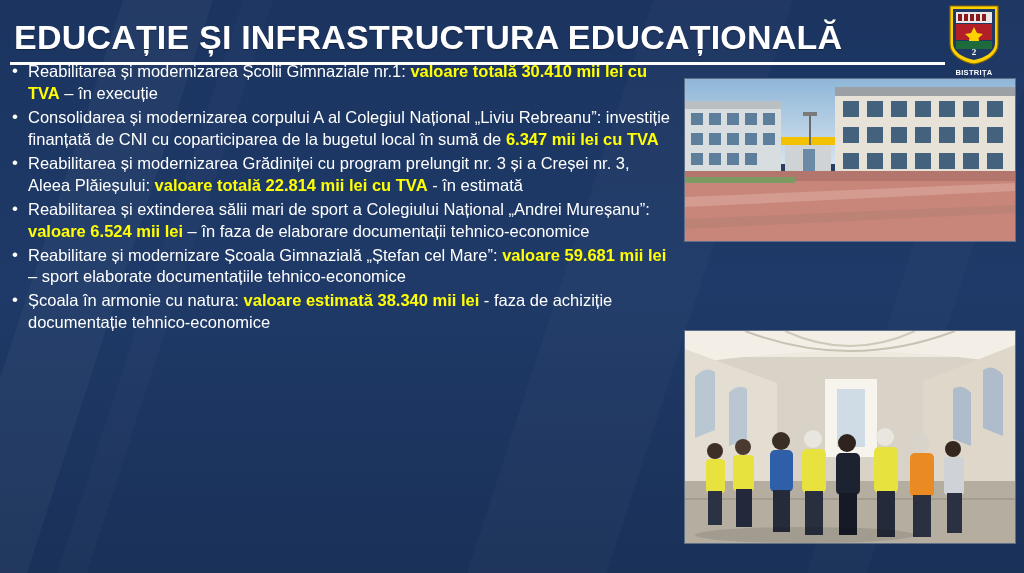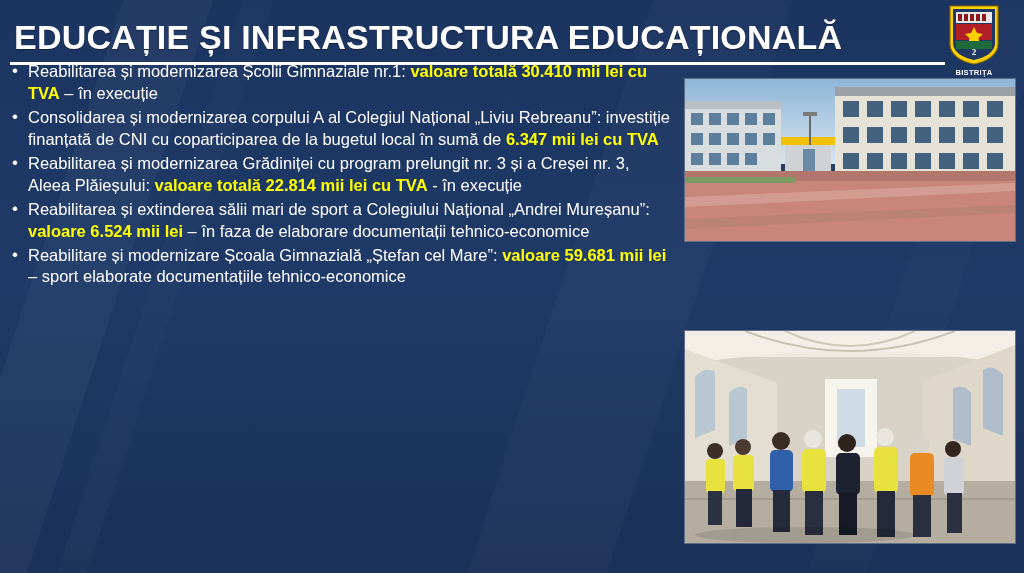--- a/index.html
+++ b/index.html
@@ -174,23 +174,24 @@
       <div>BISTRIȚA</div>
       <div>MUNICIPIULUI</div>
       <div>BISTRIȚA</div>
     </div>
   </div>
 
   <div class="content">
     <ul class="bullets" id="bullet-list">
         <li><span>Reabilitarea și modernizarea Școlii Gimnaziale nr.1: </span><span class="hl">valoare totală 30.410 mii lei cu TVA</span><span> – în execuție</span></li>
         <li><span>Consolidarea și modernizarea corpului A al Colegiul Național „Liviu Rebreanu”: investiție finanțată de CNI cu coparticiparea de la bugetul local în sumă de </span><span class="hl">6.347 mii lei cu TVA</span></li>
-        <li><span>Reabilitarea și modernizarea Grădiniței cu program prelungit nr. 3 și a Creșei nr. 3, Aleea Plăieșului: </span><span class="hl">valoare totală 22.814 mii lei cu TVA</span><span> - în execuție</span></li>
+        <li><span>Reabilitarea și modernizarea Grădiniței cu program prelungit nr. 3 și a Creșei nr. 3, Aleea Plăieșului: </span><span class="hl">valoare totală 22.814 mii lei cu TVA</span><span> - în estimată</span></li>
         <li><span>Reabilitarea și extinderea sălii mari de sport a Colegiului Național „Andrei Mureșanu”: </span><span class="hl">valoare 6.524 mii lei</span><span> – în faza de elaborare documentații tehnico-economice</span></li>
         <li><span>Reabilitare și modernizare Școala Gimnazială „Ștefan cel Mare”: </span><span class="hl">valoare 59.681 mii lei</span><span> – sport elaborate documentațiile tehnico-economice</span></li>
+        <li><span>Școala în armonie cu natura: </span><span class="hl">valoare estimată 38.340 mii lei</span><span> - faza de achiziție documentație tehnico-economice</span></li>
       </ul>
   </div>
 
   <div class="photo photo-top">
     <svg viewBox="0 0 330 162" preserveAspectRatio="none">
       <defs>
         <linearGradient id="sky1" x1="0" y1="0" x2="0" y2="1">
           <stop offset="0%" stop-color="#8fb6d8"></stop>
           <stop offset="100%" stop-color="#d6e4ee"></stop>
         </linearGradient>

